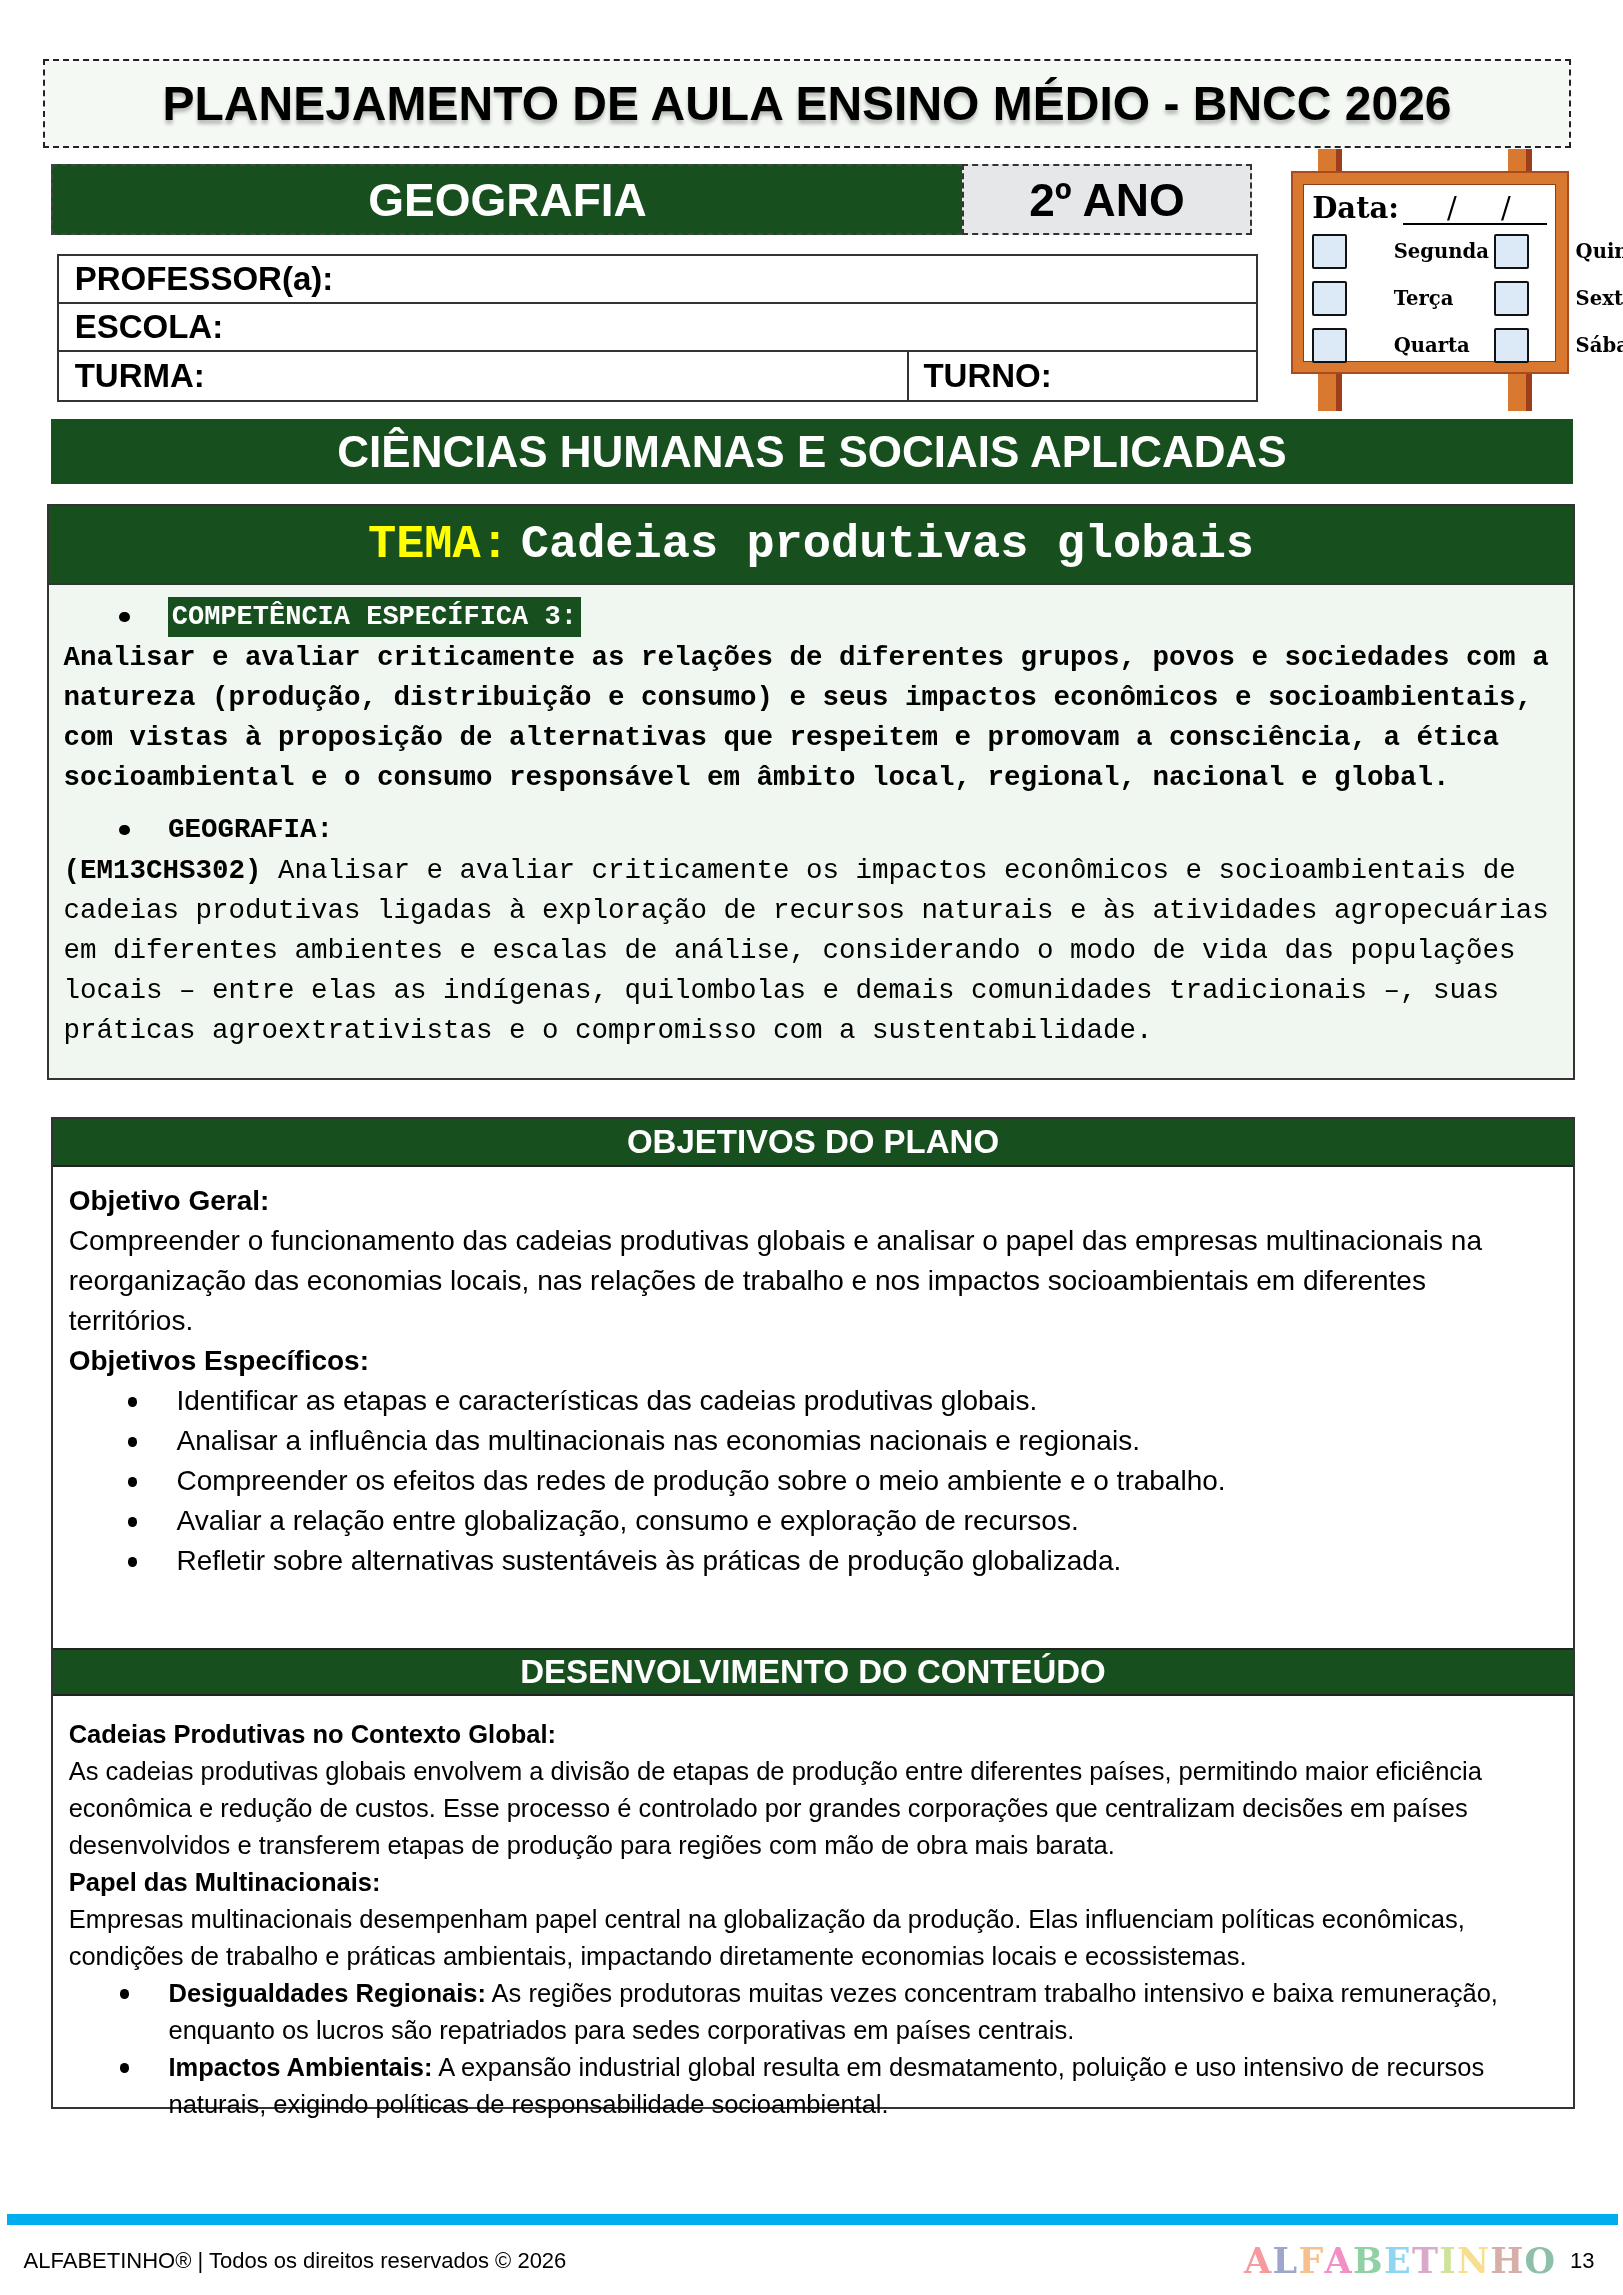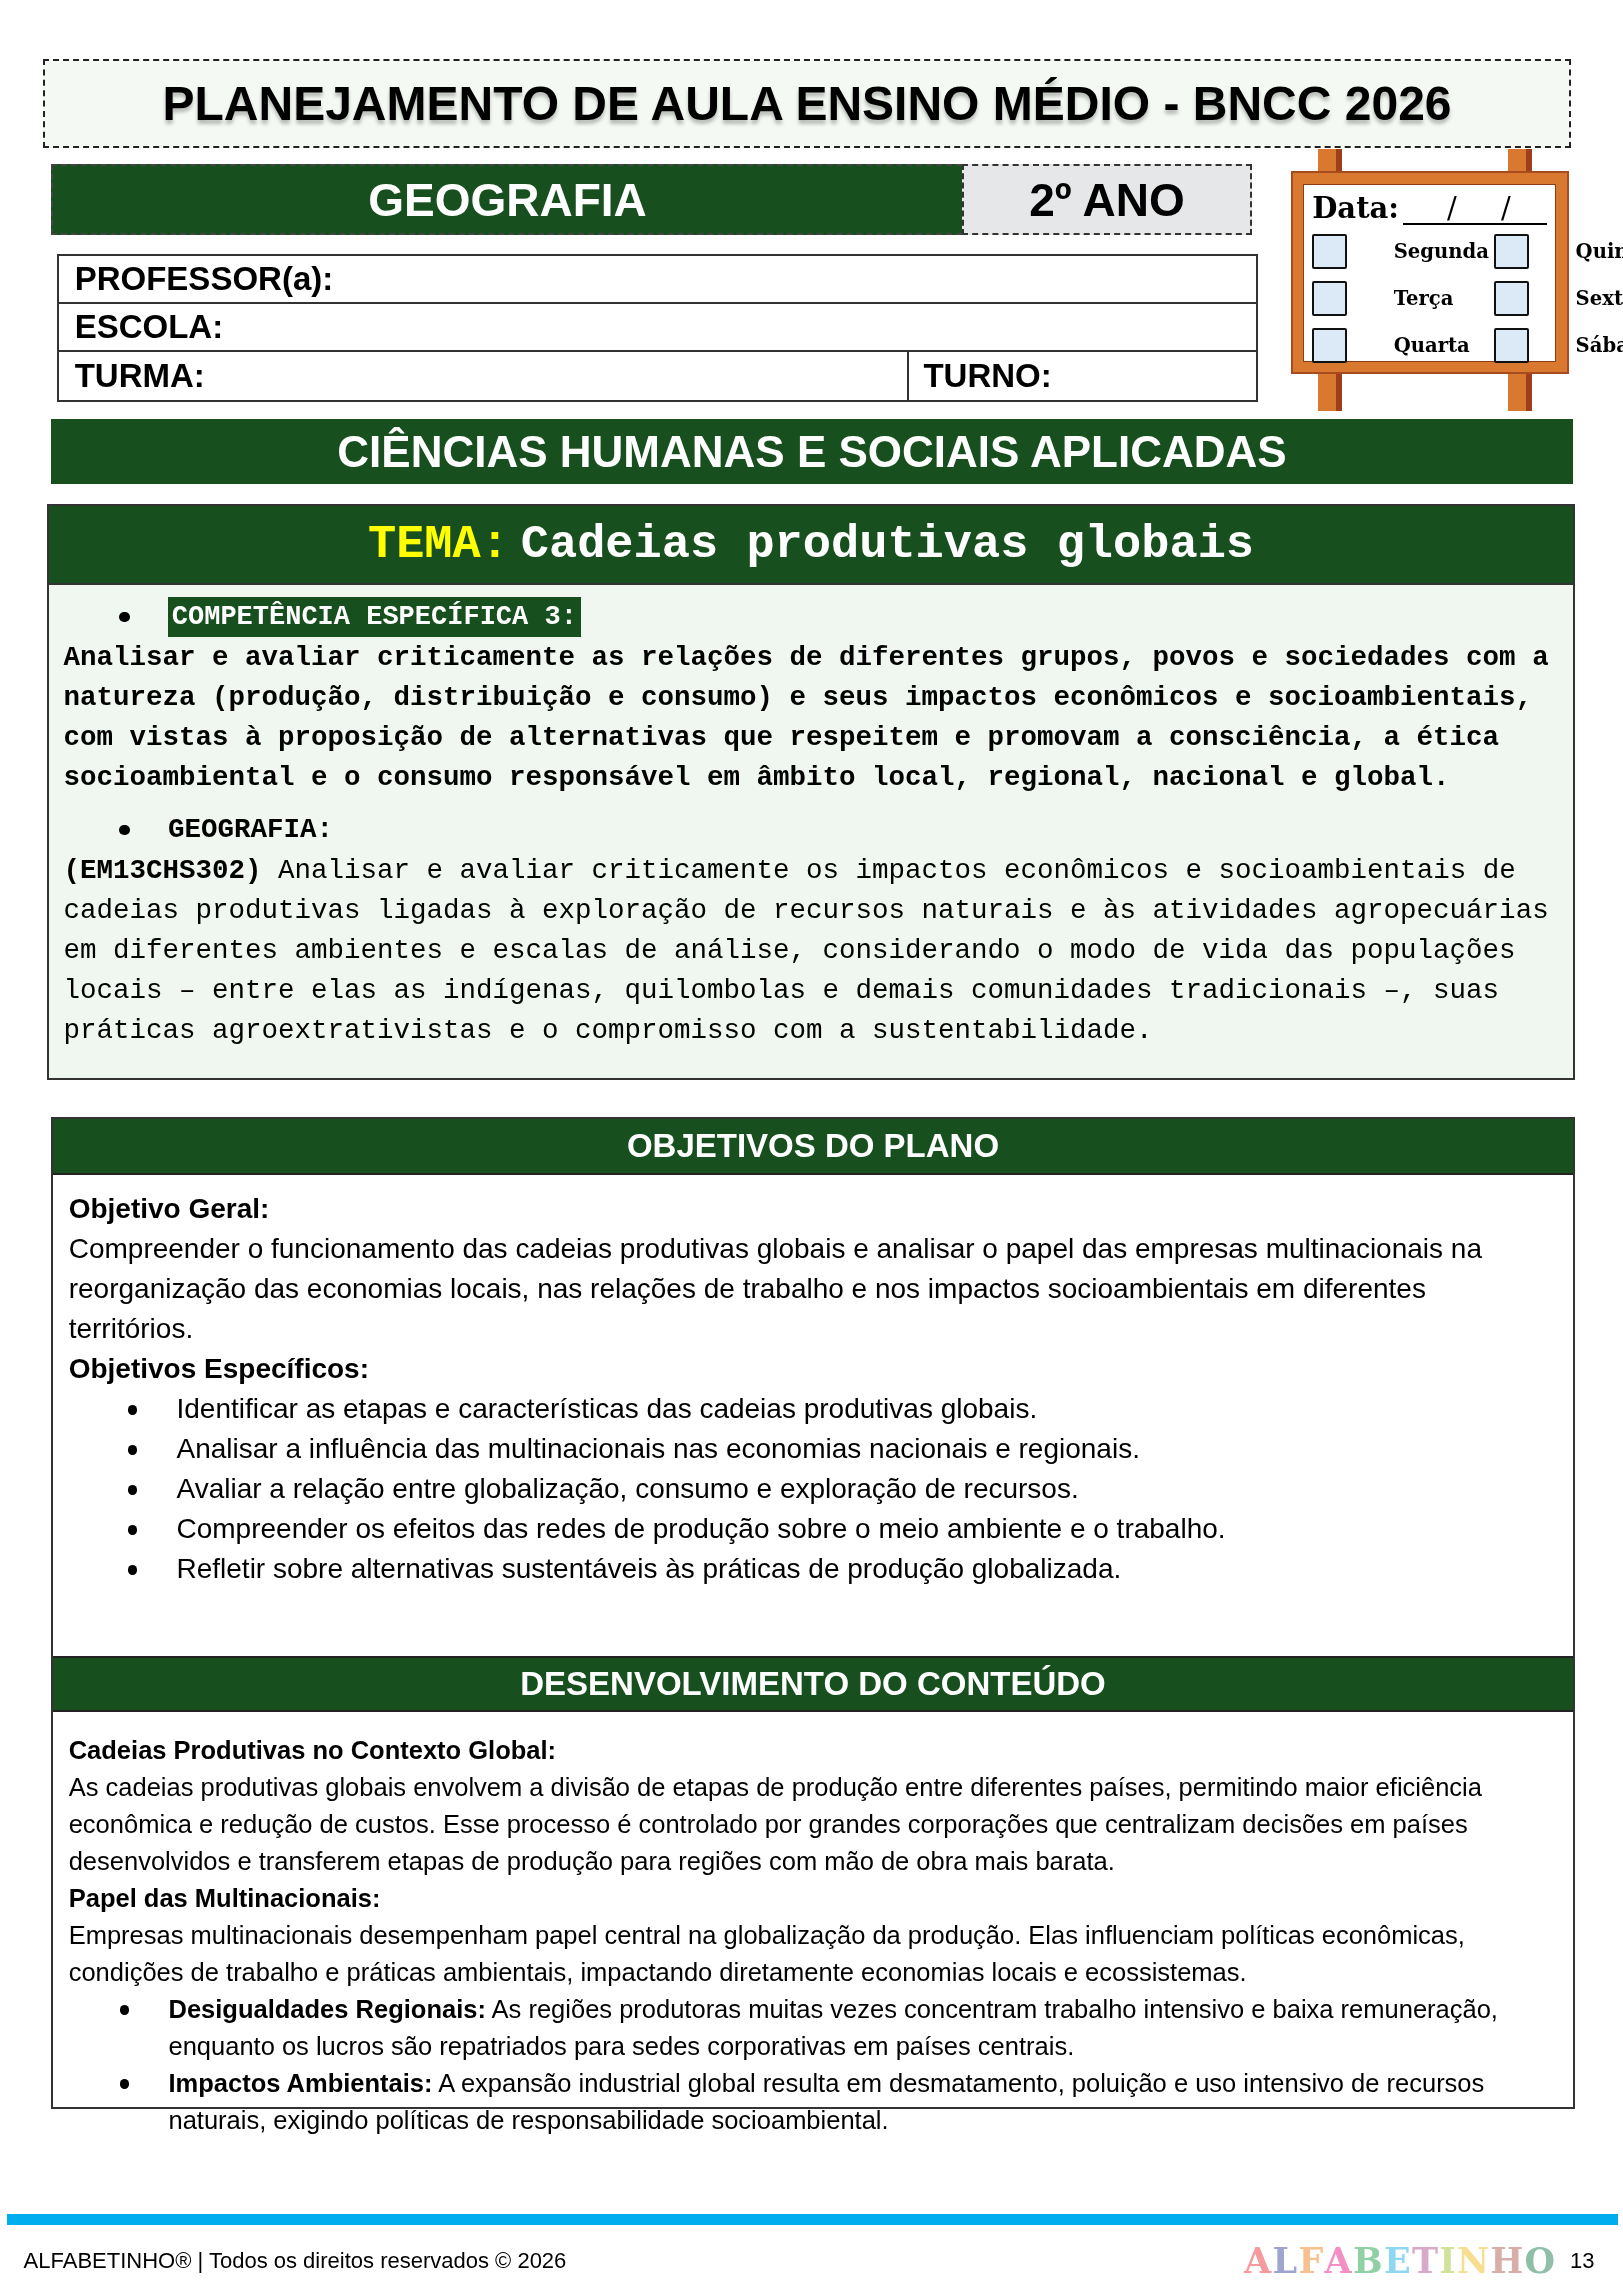--- a/index.html
+++ b/index.html
@@ -44,21 +44,21 @@
   .tema-head { height: 79px; background: #174f1e; color: #fff; display: flex; align-items: center; justify-content: center; font-size: 47px; font-weight: bold; border-bottom: 2px solid #333; }
   .tema-head .tema-label { color: #ffff00; margin-right: 11.8px; }
   .tema-body { padding: 11.8px 14.4px; font-size: 27.5px; line-height: 40px; }
   .bullet-line { display: flex; align-items: center; padding-left: 56px; }
   .bullet-line .dot { width: 10.5px; height: 10.5px; background: #000; border-radius: 50%; margin-right: 38px; }
   .comp-tag { background: #174f1e; color: #fff; font-weight: bold; padding: 0 3.9px; font-size: 27px; }
   .bold { font-weight: bold; }
   .para { margin-top: 1.3px; }
 
   .obj-box { position: absolute; left: 51px; top: 1117px; width: 1524px; height: 992px; border: 2px solid #333; background: #fff; }
-  .sec-head { height: 56px; background: #174f1e; color: #fff; font-size: 33px; font-weight: bold; display: flex; align-items: center; justify-content: center; border-bottom: 2px solid #222; }
+  .sec-head { height: 48px; background: #174f1e; color: #fff; font-size: 33px; font-weight: bold; display: flex; align-items: center; justify-content: center; border-bottom: 2px solid #222; }
   .obj-body { padding: 14.4px 15.7px 6.5px; font-size: 28px; line-height: 40px; height: 481px; }
   .list-item { display: flex; align-items: flex-start; padding-left: 59px; }
   .list-item .dot { width: 9.8px; height: 9.8px; background: #000; border-radius: 50%; margin-top: 15.7px; margin-right: 39px; flex: 0 0 9.8px; }
   .sec-head.dev { border-top: 2px solid #222; }
   .dev-body { padding: 19.6px 15.7px 6.5px; font-size: 25.5px; line-height: 37px; }
 
   .footer-bar { position: absolute; left: 6.5px; top: 2214px; width: 1611px; height: 10.5px; background: #00adef; }
   .footer-text { position: absolute; left: 23.6px; top: 2248px; font-size: 22px; }
   .footer-logo { position: absolute; left: 1244px; top: 2240px; font-family: "DejaVu Serif", serif; font-weight: bold; font-size: 35px; letter-spacing: 1.3px; }
   .footer-logo span { display: inline-block; }
@@ -167,25 +167,25 @@
     <div class="list-item">
         <span class="dot"></span>
         <span>Identificar as etapas e características das cadeias produtivas globais.</span>
       </div>
     <div class="list-item">
         <span class="dot"></span>
         <span>Analisar a influência das multinacionais nas economias nacionais e regionais.</span>
       </div>
     <div class="list-item">
         <span class="dot"></span>
+        <span>Compreender os efeitos das redes de produção sobre o meio ambiente e o trabalho.</span>
+      </div>
+    <div class="list-item">
+        <span class="dot"></span>
         <span>Avaliar a relação entre globalização, consumo e exploração de recursos.</span>
-      </div>
-    <div class="list-item">
-        <span class="dot"></span>
-        <span>Compreender os efeitos das redes de produção sobre o meio ambiente e o trabalho.</span>
       </div>
     <div class="list-item">
         <span class="dot"></span>
         <span>Refletir sobre alternativas sustentáveis às práticas de produção globalizada.</span>
       </div>
   </div>
   <div class="sec-head dev">DESENVOLVIMENTO DO CONTEÚDO</div>
   <div class="dev-body">
     <p class="bold">Cadeias Produtivas no Contexto Global:</p>
     <p> As cadeias produtivas globais envolvem a divisão de etapas de produção entre diferentes países, permitindo maior eficiência econômica e redução de custos. Esse processo é controlado por grandes corporações que centralizam decisões em países desenvolvidos e transferem etapas de produção para regiões com mão de obra mais barata.</p>

